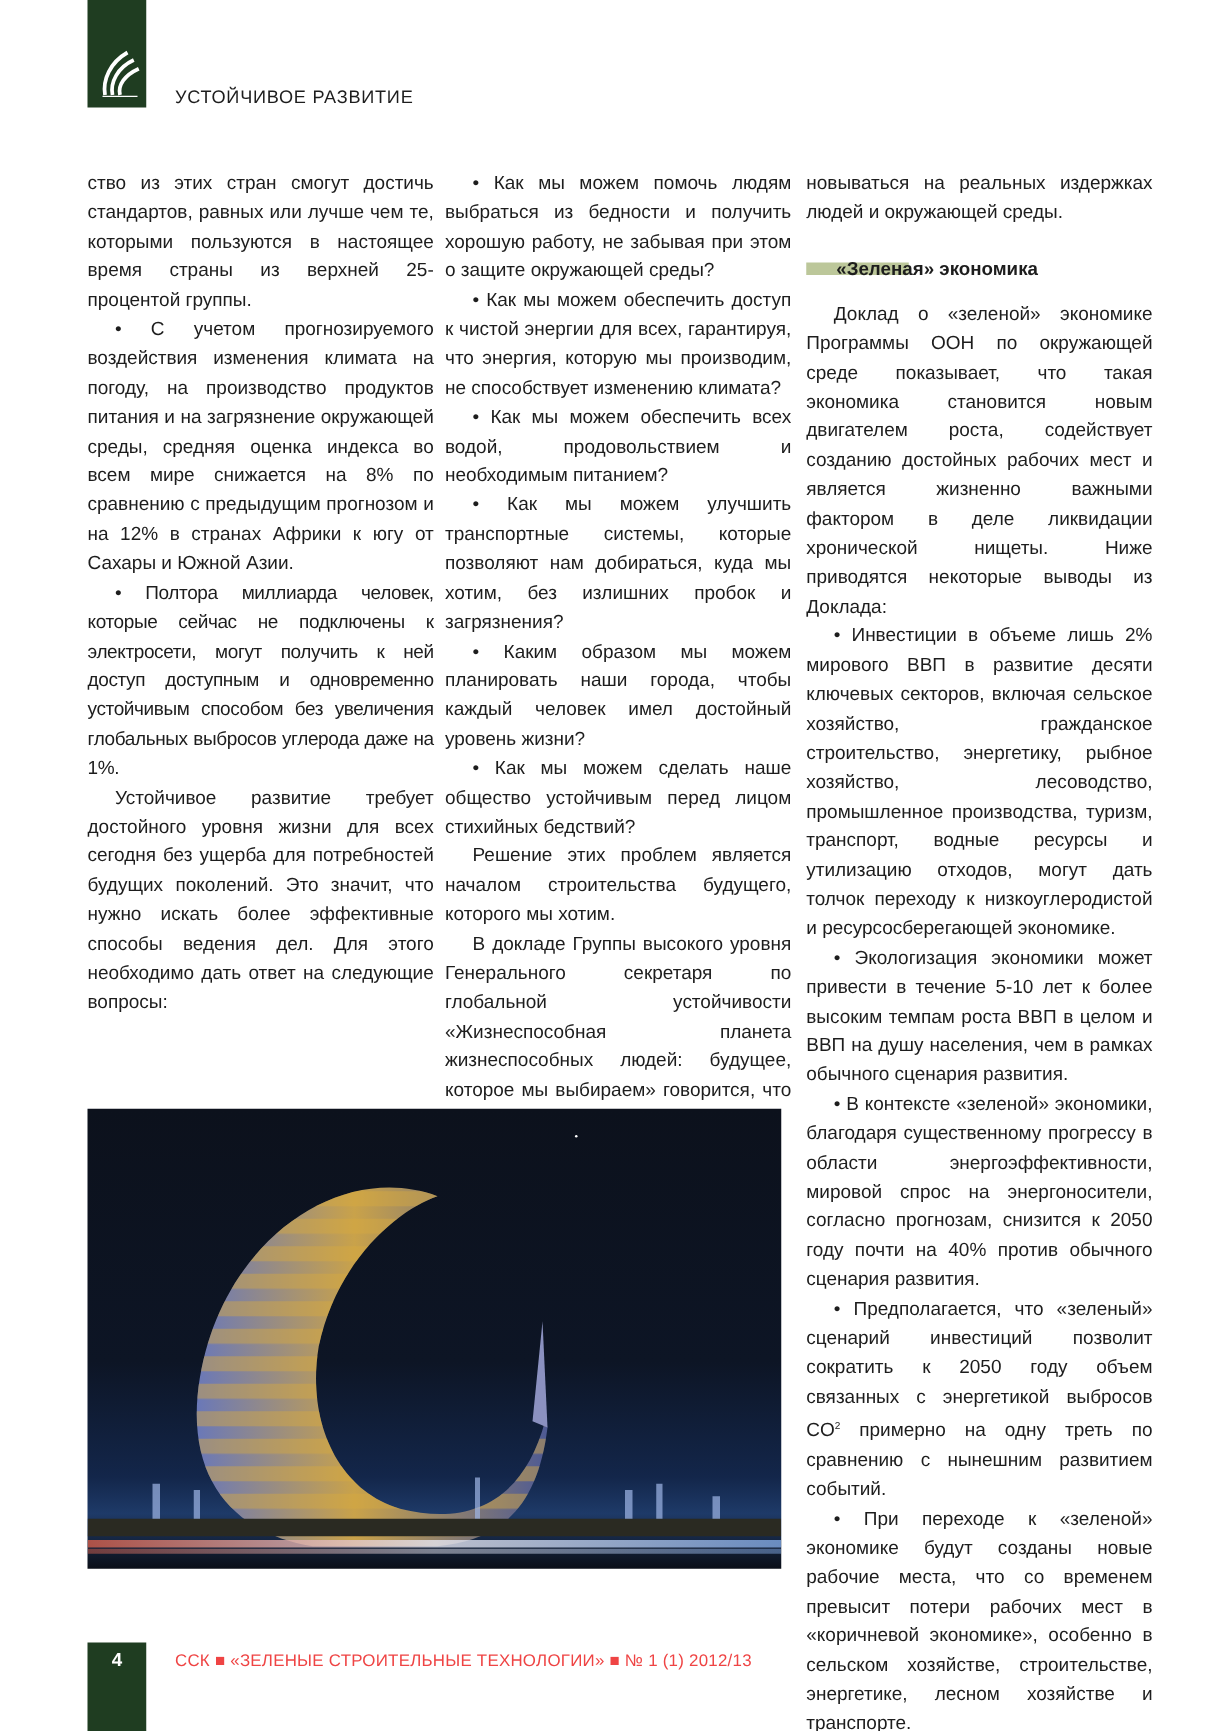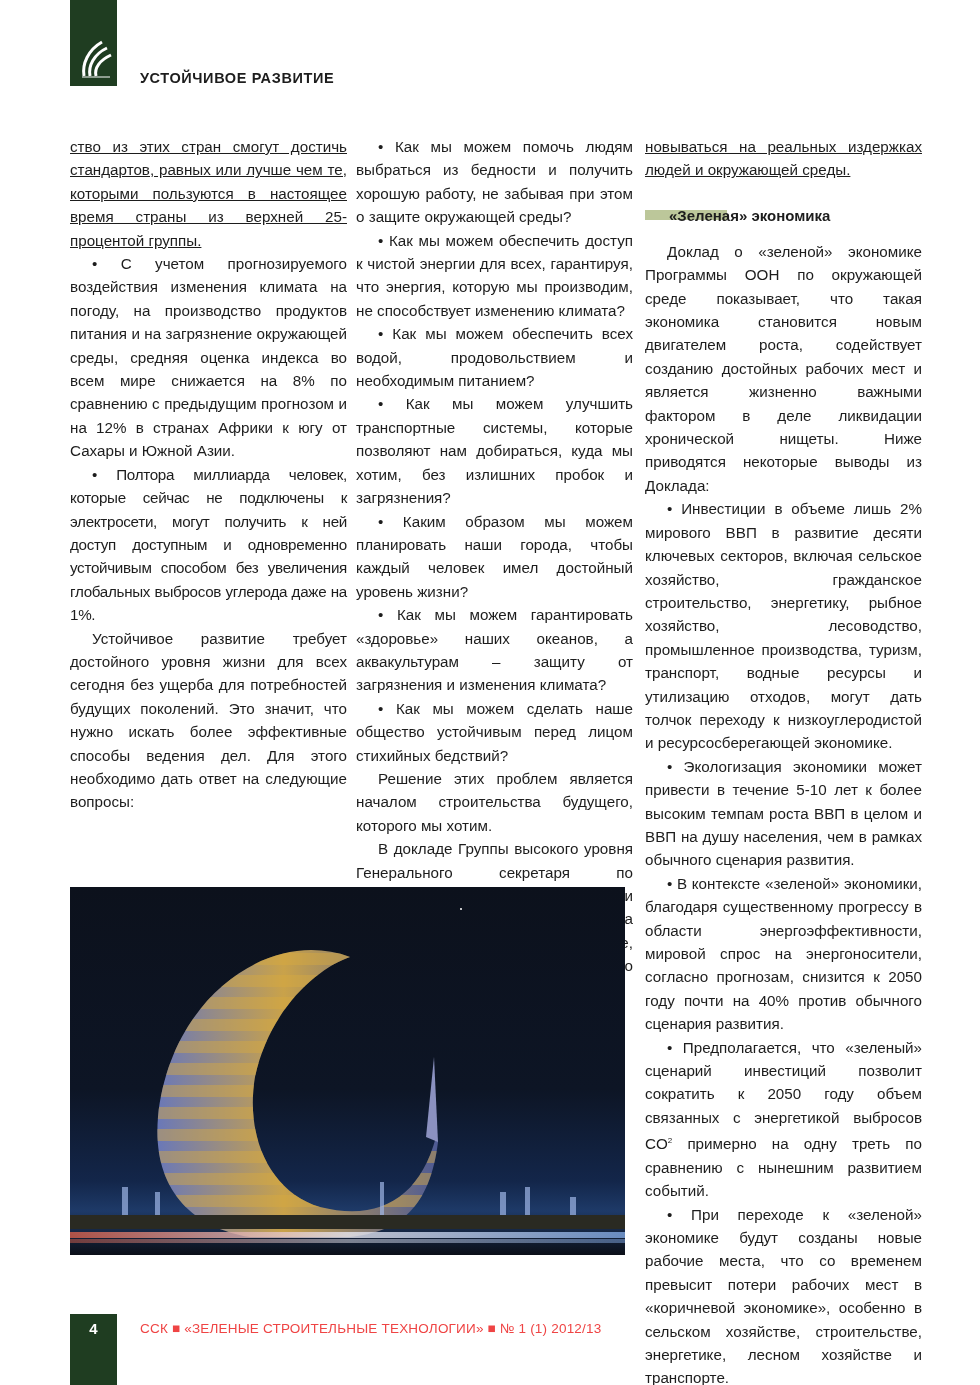--- a/index.html
+++ b/index.html
@@ -1,24 +1,24 @@
 <!DOCTYPE html>
 <html><head>
 <meta charset="utf-8">
 <style>
   html, body { margin:0; padding:0; background:#ffffff; }
   body { width:980px; height:1385px; position:relative; overflow:hidden;
          font-family:"Liberation Sans", sans-serif; color:#1d1d1d; }
   .top-bar { position:absolute; left:70px; top:0; width:47px; height:86px; background:#1f3d21; }
   .logo { position:absolute; left:6px; top:36px; width:36px; height:44px; }
-  .section-title { position:absolute; left:140px; top:70px; font-size:14.5px; font-weight:bold;
+  .section-title { position:absolute; left:140px; top:70px; font-size:14.5px; font-weight:normal;
                    letter-spacing:0.6px; color:#1d1d1d; }
   .col { position:absolute; top:135px; width:277px; font-size:15.2px; line-height:23.4px; }
   .col p { margin:0; text-align:justify; text-indent:22px; hyphens:manual; }
-  .col p.cont { text-indent:0;text-decoration:underline; }
+  .col p.cont { text-indent:0; }
   .col1 { left:70px; }
   .col2 { left:356px; }
   .col3 { left:645px; }
   .heading { position:relative; margin:24px 0 14px 0; font-weight:bold; font-size:15px;
              padding-left:24px; height:20px; line-height:20px; }
   .heading .hl { position:absolute; left:0; top:4px; width:82px; height:10px; background:#bcc79a; }
   .heading span.txt { position:relative; }
   .photo { position:absolute; left:70px; top:887px; width:555px; height:368px; overflow:hidden;
            background:linear-gradient(#0c111c 0%, #0d1525 55%, #13264a 80%, #1e3a68 88%, #0b0f18 100%); }
   .photo svg { position:absolute; left:0; top:0; }
@@ -46,21 +46,20 @@
   <p style="letter-spacing:-0.3px">• Полтора миллиарда человек, которые сейчас не подключены к электросети, могут получить к ней доступ доступным и одновременно устойчивым способом без увеличения глобальных выбросов углерода даже на 1%.</p>
   <p>Устойчивое развитие требует достойного уровня жизни для всех сегодня без ущерба для потребностей будущих поколений. Это значит, что нужно искать более эффективные способы ведения дел. Для этого необходимо дать ответ на следующие вопросы:</p>
 </div>
 
 <div class="col col2">
   <p>• Как мы можем помочь людям выбраться из бедности и получить хорошую работу, не забывая при этом о защите окружающей среды?</p>
   <p>• Как мы можем обеспечить доступ к чистой энергии для всех, гарантируя, что энергия, которую мы производим, не способствует изменению климата?</p>
   <p>• Как мы можем обеспечить всех водой, продовольствием и необходимым питанием?</p>
   <p>• Как мы можем улучшить транспортные системы, которые позволяют нам добираться, куда мы хотим, без излишних пробок и загрязнения?</p>
   <p>• Каким образом мы можем планировать наши города, чтобы каждый человек имел достойный уровень жизни?</p>
-  <p>• Как мы можем гарантировать «здоровье» наших океанов, а аквакультурам – защиту от загрязнения и изменения климата?</p>
   <p>• Как мы можем сделать наше общество устойчивым перед лицом стихийных бедствий?</p>
   <p>Решение этих проблем является началом строительства будущего, которого мы хотим.</p>
   <p>В докладе Группы высокого уровня Генерального секретаря по глобальной устойчивости «Жизнеспособная планета жизнеспособных людей: будущее, которое мы выбираем» говорится, что выбор будущего должен ос-</p>
 </div>
 
 <div class="col col3">
   <p class="cont">новываться на реальных издержках людей и окружающей среды.</p>
   <div class="heading">
     <span class="hl"></span>
     <span class="txt">«Зеленая» экономика</span>

